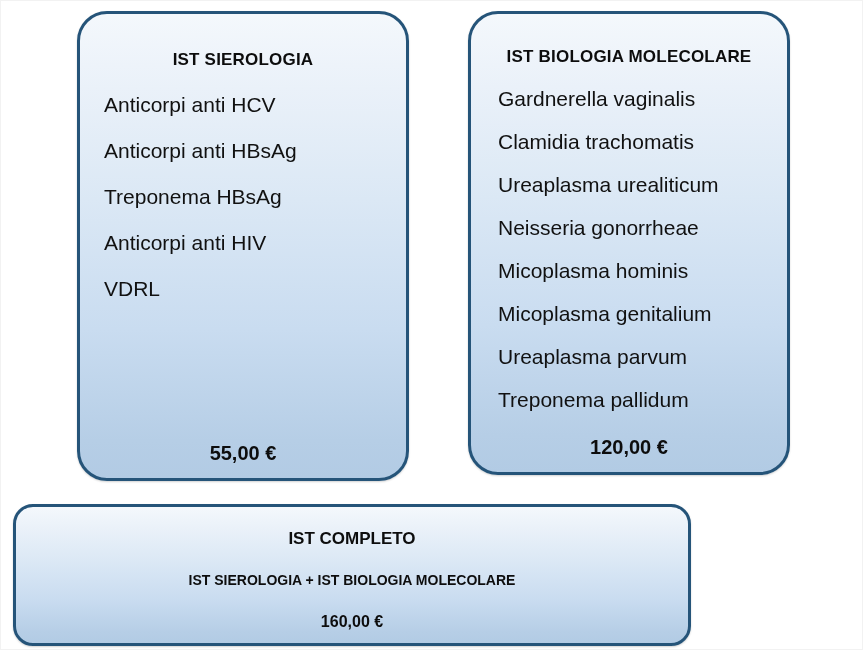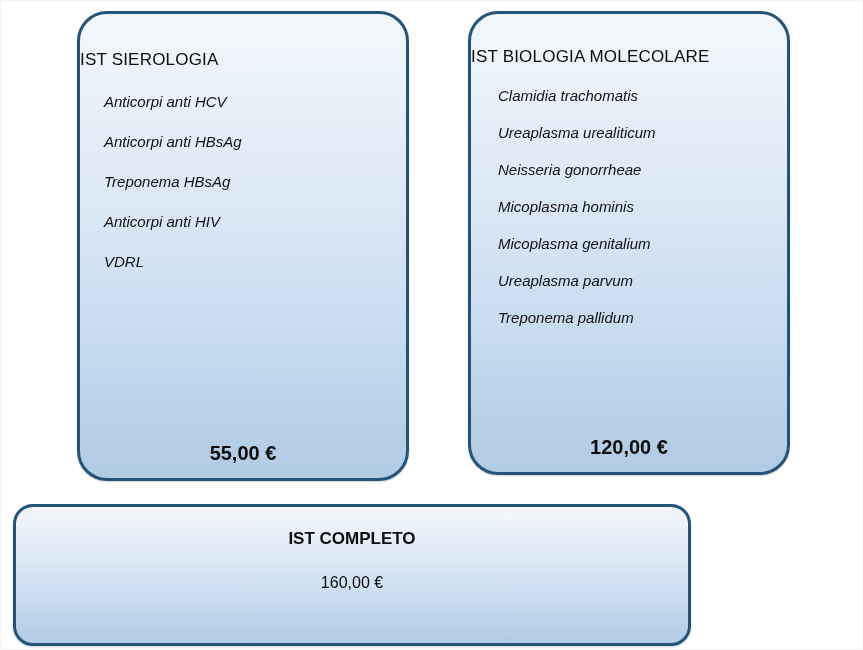--- a/index.html
+++ b/index.html
@@ -65,46 +65,45 @@
   
   #card-completo {
     left: 12px;
     top: 503px;
     width: 678px;
     height: 142px;
     border-radius: 20px;
   }
 
   .card-title {
-    text-align: left;
-    font-weight: normal;
+    text-align: center;
+    font-weight: bold;
     font-size: 17px;
     letter-spacing: 0.2px;
     color: #0d0d0d;
   }
 
   #card-sierologia .card-title {
     margin-top: 36px;
   }
   #card-biologia .card-title {
     margin-top: 33px;
   }
 
   .item-list {
     list-style: none;
     margin: 0;
     padding: 0;
   }
 
   .item {
-    font-size: 15px;
+    font-size: 21px;
     line-height: 1;
     color: #111111;
     white-space: nowrap;
-    font-style: italic;
   }
 
   #card-sierologia .item-list {
     margin-top: 24px;
     margin-left: 24px;
   }
   #card-sierologia .item {
     margin-bottom: 25px;
   }
 
@@ -143,21 +142,21 @@
   }
   .completo-sub {
     text-align: center;
     font-weight: bold;
     font-size: 14px;
     margin-top: 23px;
     color: #0d0d0d;
   }
   .completo-price {
     text-align: center;
-    font-weight: normal;
+    font-weight: bold;
     font-size: 16px;
     margin-top: 25px;
     color: #0d0d0d;
   }
 </style>
 </head>
 <body>
 
 <div id="page">
 
@@ -174,33 +173,35 @@
     </ul>
 
     <div class="price">55,00 €</div>
   </div>
 
   <div class="card card-tall" id="card-biologia">
 
     <div class="card-title">IST BIOLOGIA MOLECOLARE</div>
 
     <ul class="item-list">
+      <li class="item">Gardnerella vaginalis</li>
       <li class="item">Clamidia trachomatis</li>
       <li class="item">Ureaplasma urealiticum</li>
       <li class="item">Neisseria gonorrheae</li>
       <li class="item">Micoplasma hominis</li>
       <li class="item">Micoplasma genitalium</li>
       <li class="item">Ureaplasma parvum</li>
       <li class="item">Treponema pallidum</li>
     </ul>
 
     <div class="price">120,00 €</div>
   </div>
 
   <div class="card" id="card-completo">
 
     <div class="completo-title">IST COMPLETO</div>
 
+    <div class="completo-sub">IST SIEROLOGIA + IST BIOLOGIA MOLECOLARE</div>
 
     <div class="completo-price">160,00 €</div>
   </div>
 
 </div>
 
 </body></html>

